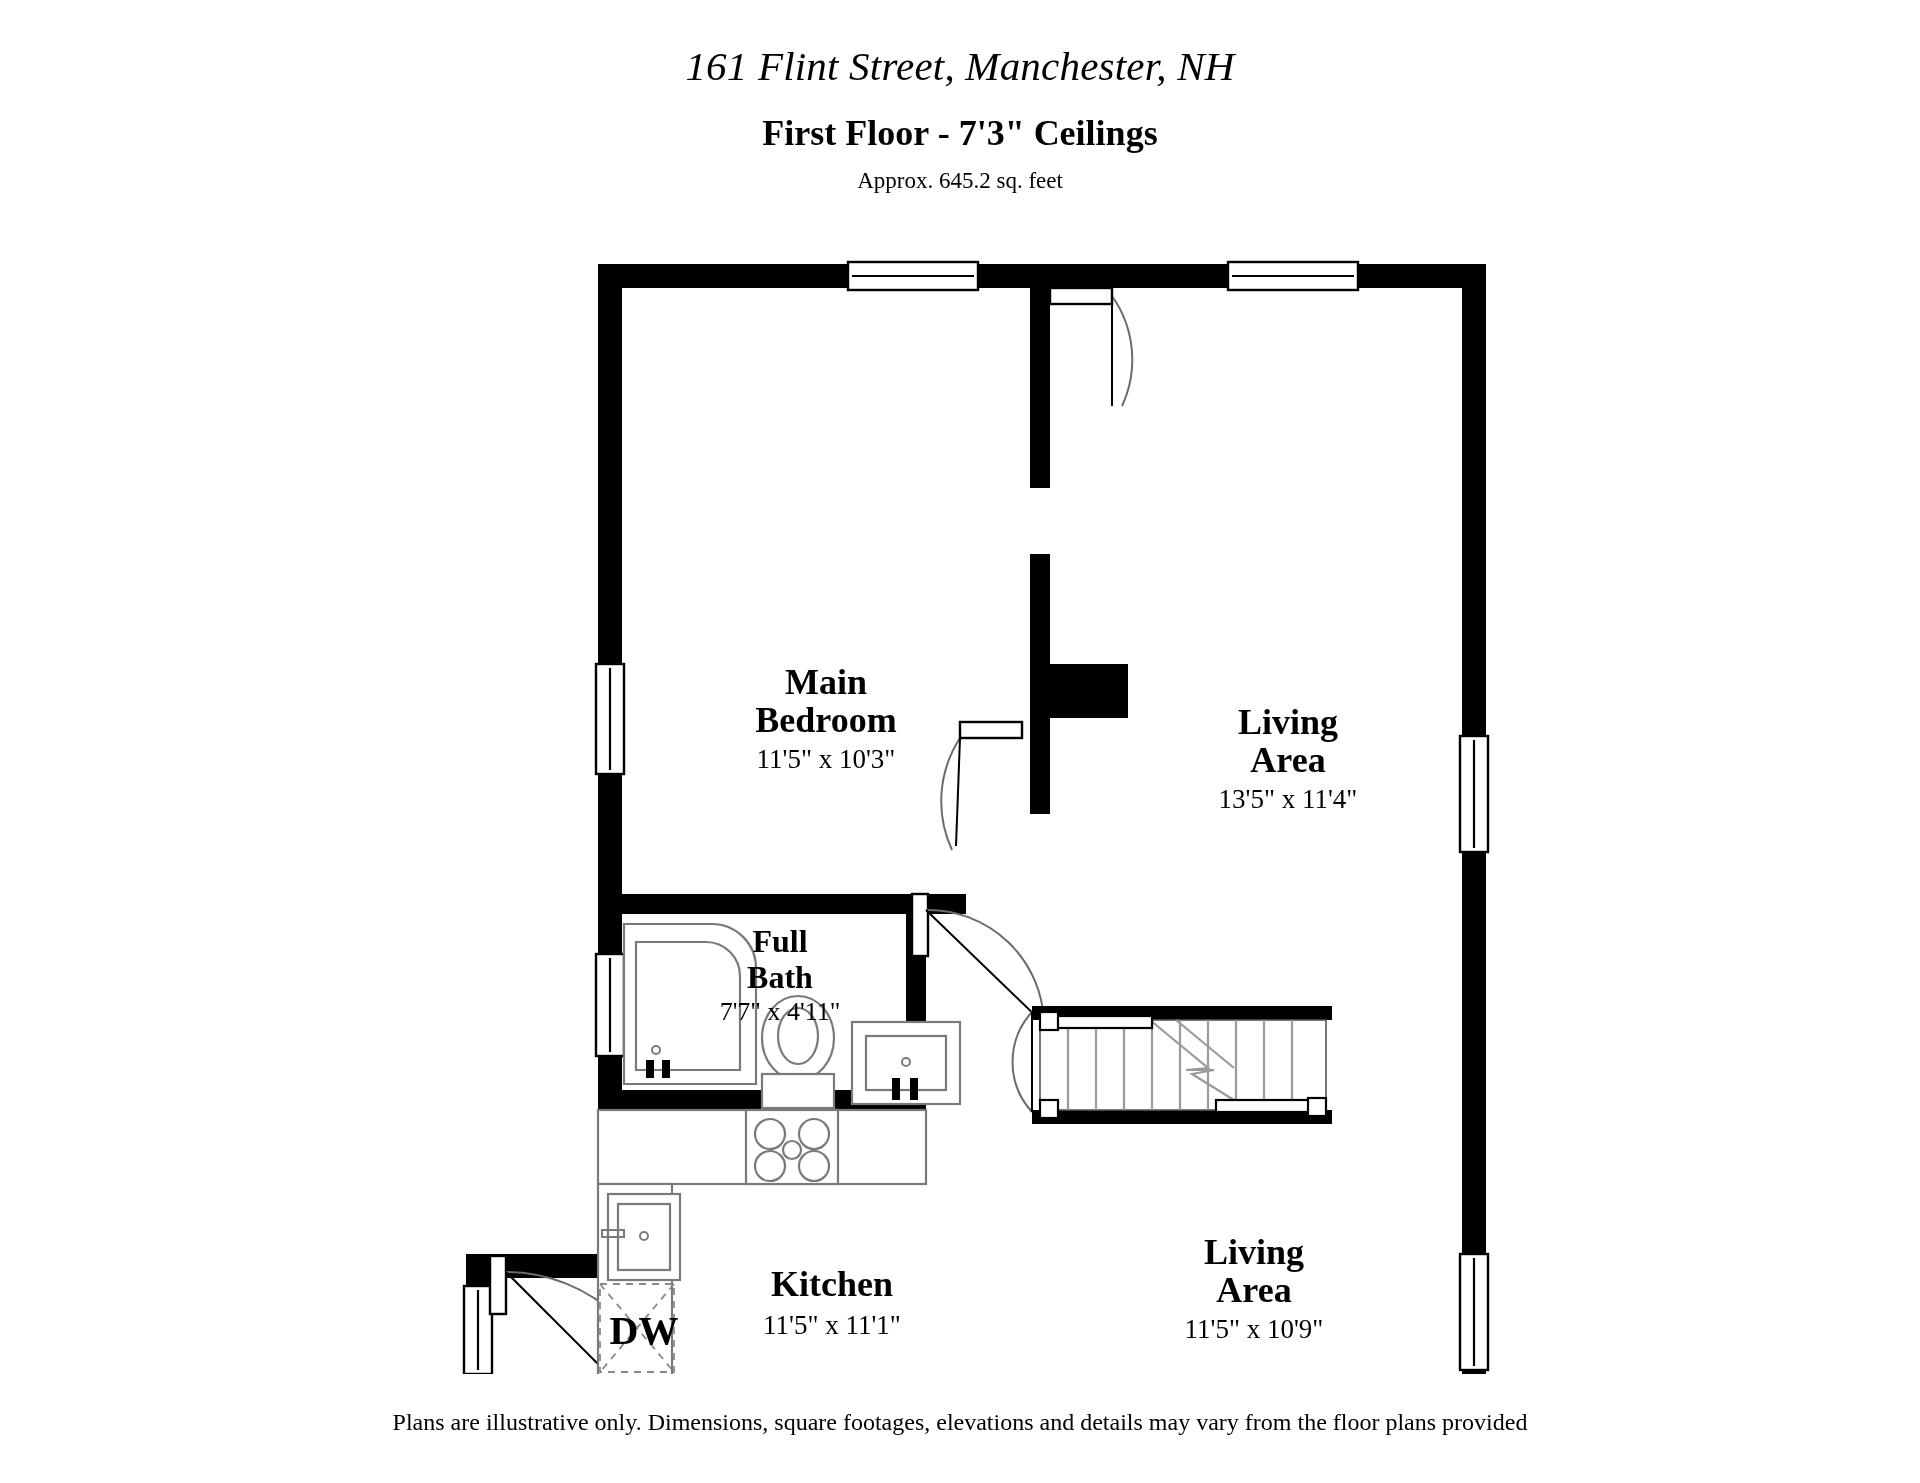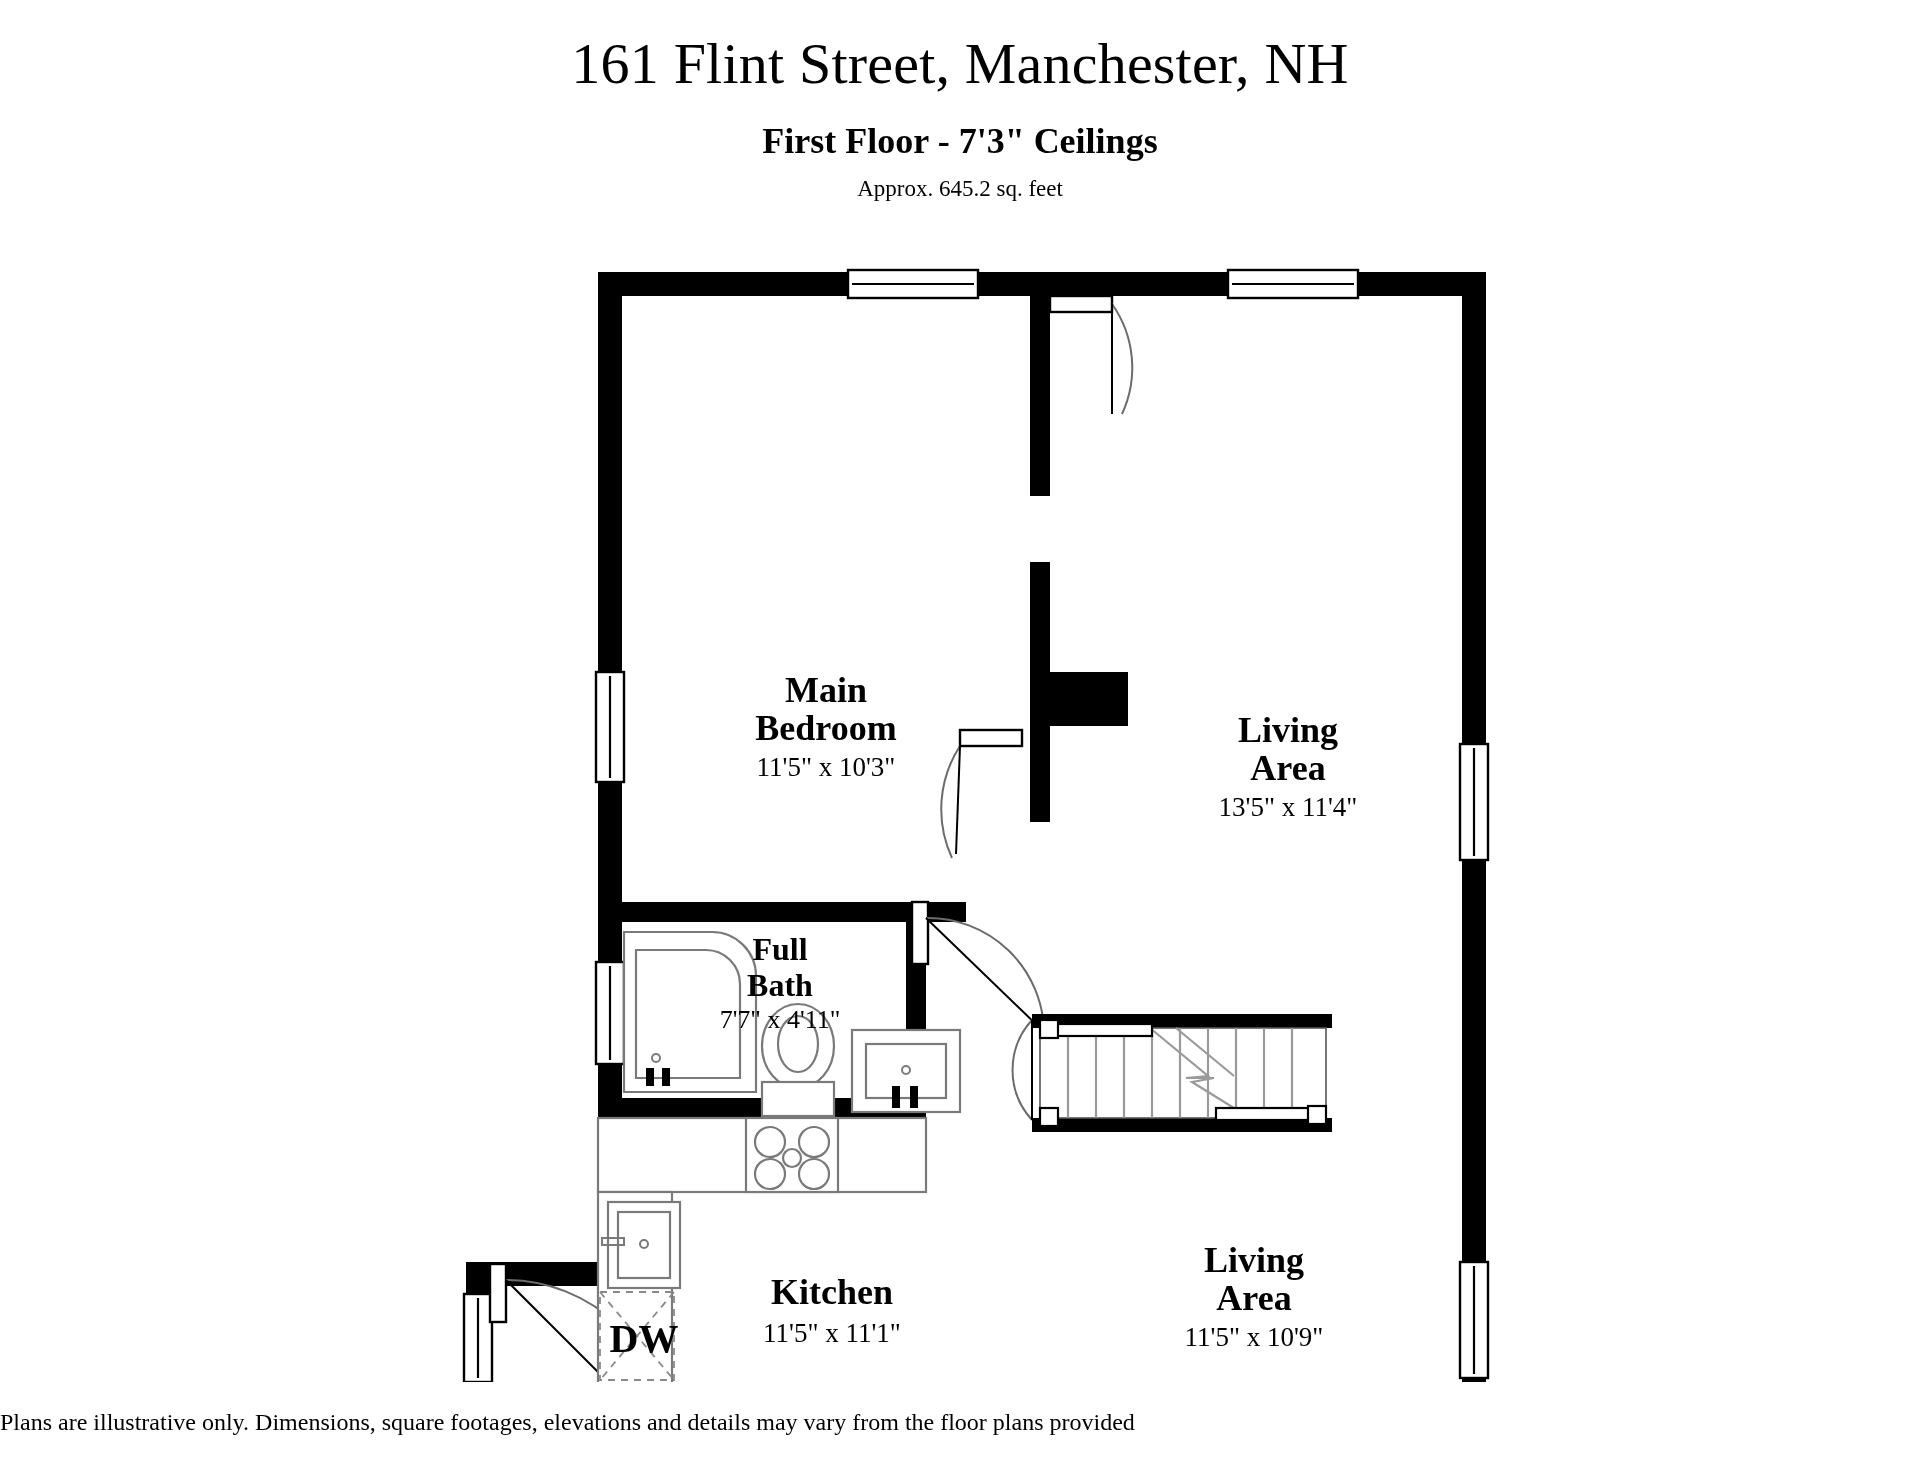--- a/index.html
+++ b/index.html
@@ -23,25 +23,26 @@
     display: flex;
     flex-direction: column;
     align-items: center;
   }
   .title-block {
     width: 100%;
     text-align: center;
     padding-top: 26px;
   }
   .plan-title {
-    font-size: 58px;
+    font-size: 41px;
     font-weight: 400;
     letter-spacing: 0.2px;
     line-height: 1.18;
-    margin: 4px;
+    margin: 16px;
+    font-style: italic;
   }
   .plan-subtitle {
     font-size: 36px;
     font-weight: 700;
     line-height: 1.2;
     margin: 22px 0 0 0;
   }
   .plan-area {
     font-size: 23px;
     font-weight: 400;
@@ -57,20 +58,21 @@
   #floorplan {
     position: absolute;
     left: 0;
     top: 0;
   }
   .footer-note {
     position: absolute;
     left: 0;
     bottom: 46px;
     width: 100%;
+    text-align: center;
     font-size: 24px;
     line-height: 1.25;
     margin-top: 37px;
   }
   
   .wall { fill: #000000; }
   .thin { fill: none; stroke: #000000; stroke-width: 2; }
   .thin-light { fill: none; stroke: #555555; stroke-width: 1.6; }
   .swing { fill: none; stroke: #6b6b6b; stroke-width: 2; }
   .fixture { fill: #ffffff; stroke: #7a7a7a; stroke-width: 2.2; }

